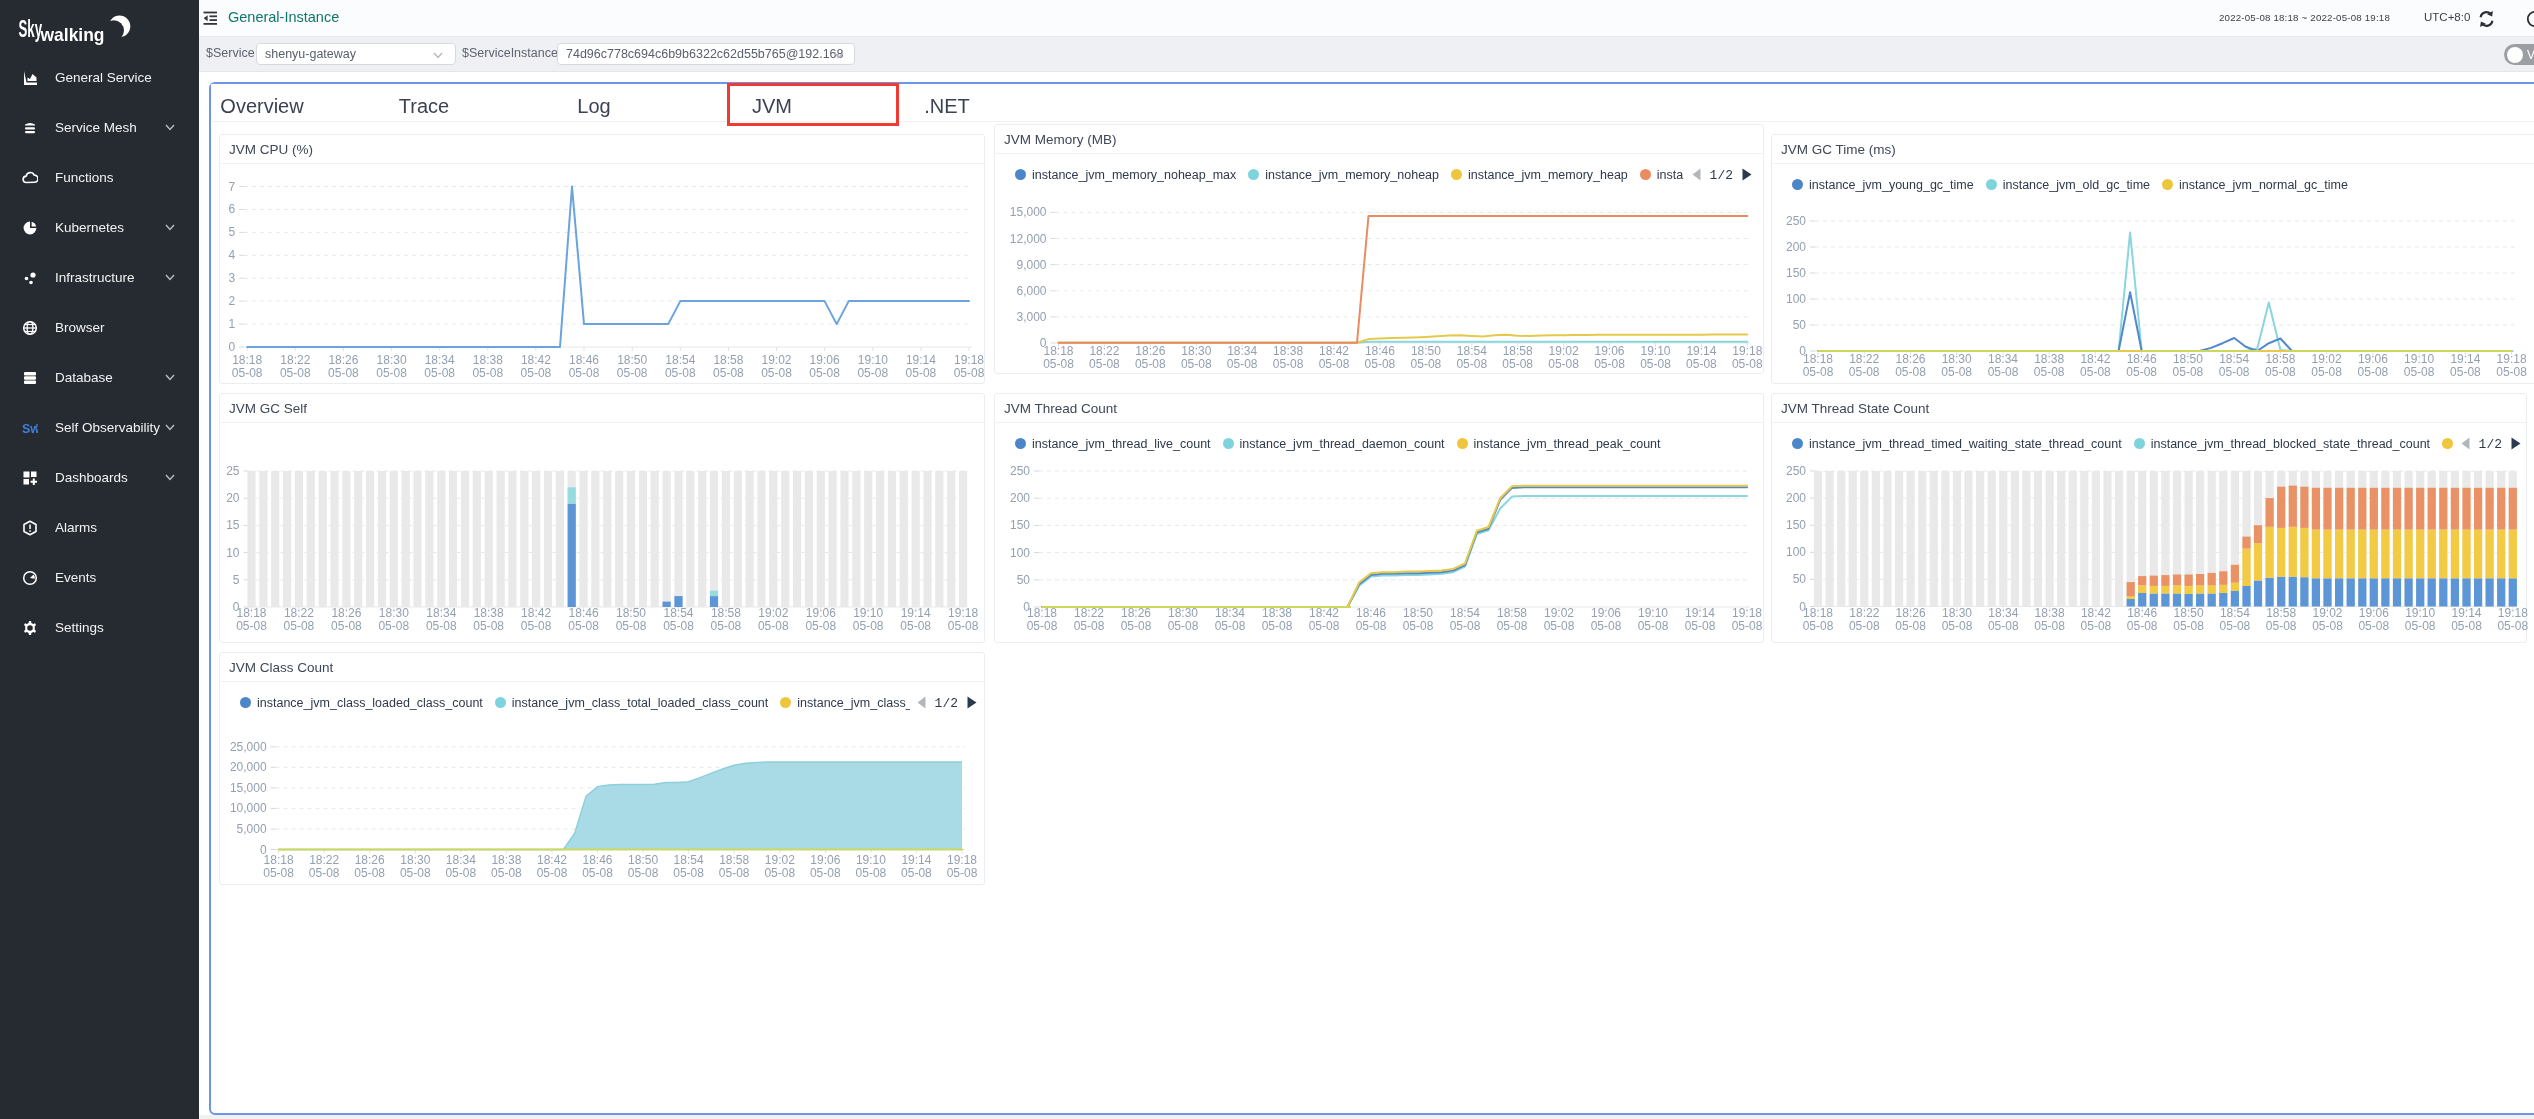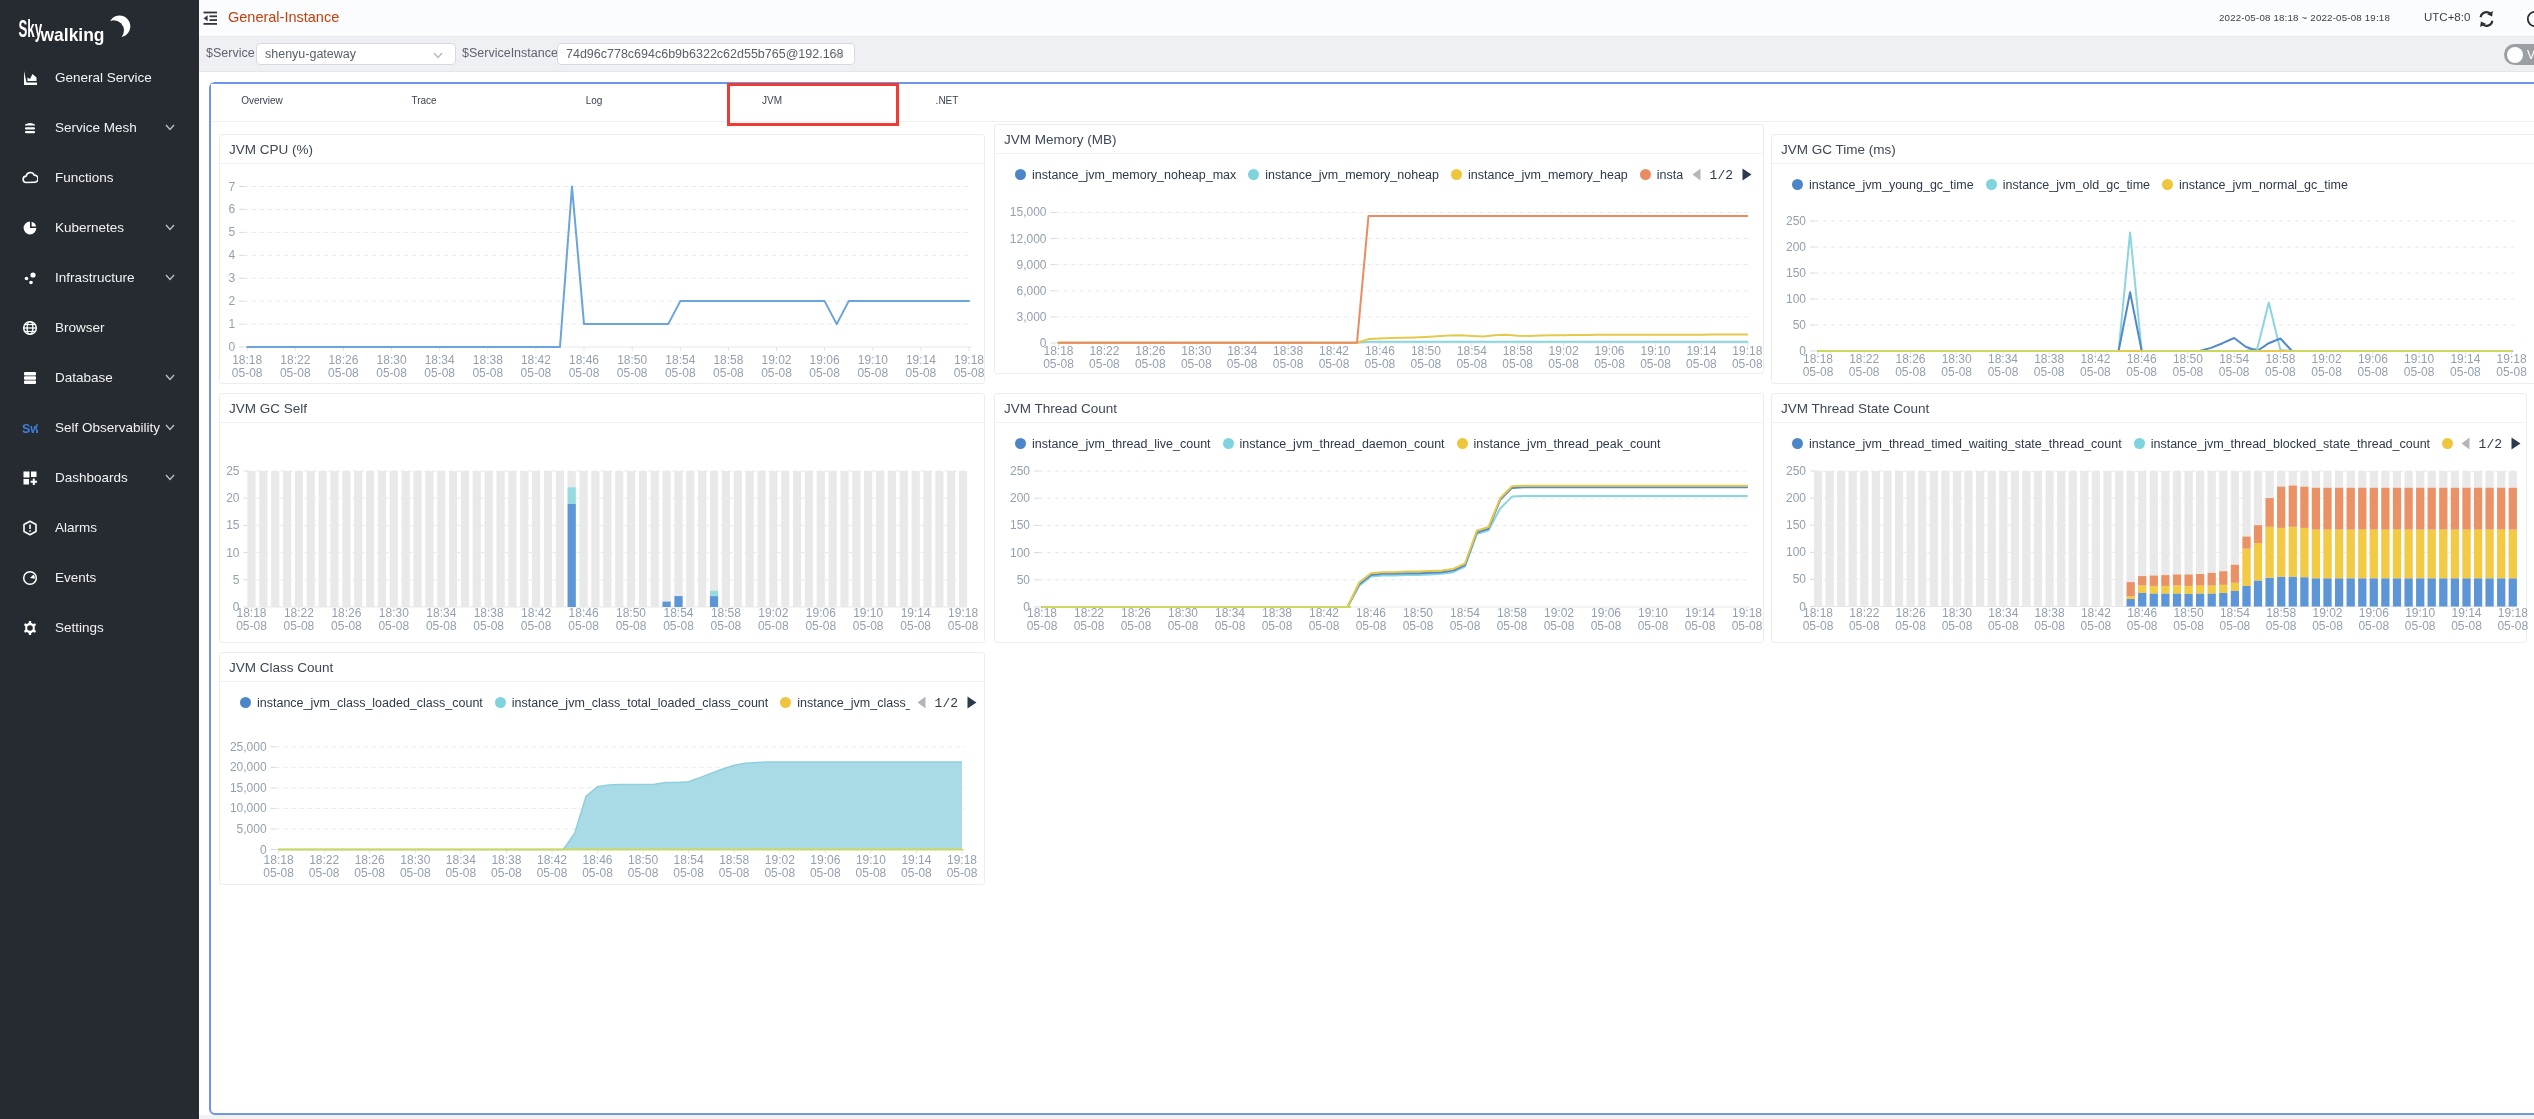--- a/index.html
+++ b/index.html
@@ -5,31 +5,31 @@
 #page { position:relative; width:2534px; height:1119px; background:#fff; }
 #side { position:absolute; left:0; top:0; width:199px; height:1119px; background:#262b32; z-index:5; }
 .mico { position:absolute; left:22px; }
 .mlab { position:absolute; left:55px; font-size:13.5px; color:#f2f2f2; height:20px; line-height:20px; }
 .chev { position:absolute; left:165px; }
 #row1 { position:absolute; left:199px; top:0; width:2335px; height:37px; background:#fbfcfd; border-bottom:1px solid #e8eaed; }
 #row2 { position:absolute; left:199px; top:37px; width:2335px; height:35px; background:#eef0f3; border-bottom:1px solid #e4e7ea; }
 #belowrow { position:absolute; left:199px; top:72px; width:2335px; height:1047px; background:#fff; }
 #container { position:absolute; left:209px; top:82px; width:2340px; height:1033px; border:2px solid #6e95e8; border-radius:6px; background:#fff; }
 #tabrow { position:absolute; left:211px; top:84px; width:2323px; height:38px; border-bottom:1px solid #f0f1f3; background:#fff; }
-.tab { position:absolute; top:95px; transform:translateX(-50%); font-size:10px; color:#3a4254; }
+.tab { position:absolute; top:95px; transform:translateX(-50%); font-size:20px; color:#3a4254; }
 #redbox { position:absolute; left:727px; top:83px; width:172px; height:43px; border:3px solid #ee3b33; z-index:8; }
 .card { position:absolute; background:#fff; border:1px solid #ebeef1; border-radius:3px; z-index:2; }
 .ct { position:absolute; left:0; top:0; right:0; height:29px; line-height:29px; padding-left:9px; font-size:13.5px; color:#3e4757; border-bottom:1px solid #f0f2f4; }
 .plot { position:absolute; left:0; overflow:visible; }
 .legend { position:absolute; left:20px; top:40px; height:20px; line-height:20px; font-size:12.5px; color:#2e3a4a; white-space:nowrap; z-index:3; overflow:hidden; }
 .li { margin-right:12px; }
 .ld { display:inline-block; width:11px; height:11px; border-radius:50%; margin-right:6px; vertical-align:-1px; }
 .pg { position:absolute; right:0; top:0; background:#fff; padding-left:7px; }
 .pgt { margin:0 9px; font-size:13px; color:#2e3a4a;font-family:Liberation Mono, monospace; }
-#hdr-title { position:absolute; left:228px; top:9px; font-size:14.5px; color:#c2410c; }
+#hdr-title { position:absolute; left:228px; top:9px; font-size:14.5px; color:#0f766e; }
 #hdr-date { position:absolute; left:2219px; top:12px; font-size:9.7px; color:#3c414b; white-space:nowrap; letter-spacing:0.2px; }
 #hdr-utc { position:absolute; left:2424px; top:11px; font-size:11.5px; color:#3c414b; }
 .r2lab { position:absolute; top:46px; font-size:12.5px; color:#5f6470; }
 .sel { position:absolute; top:43px; height:22px; background:#fff; border:1px solid #d6dae0; border-radius:4px; font-size:12.5px; color:#59606b; line-height:20px; padding-left:8px; }
 .selchev { position:absolute; top:8px; width:10px; height:7px; }
 </style></head><body>
 <div id="page">
 <div id="row1"></div>
 <div id="row2"></div>
 <div id="belowrow"></div>

